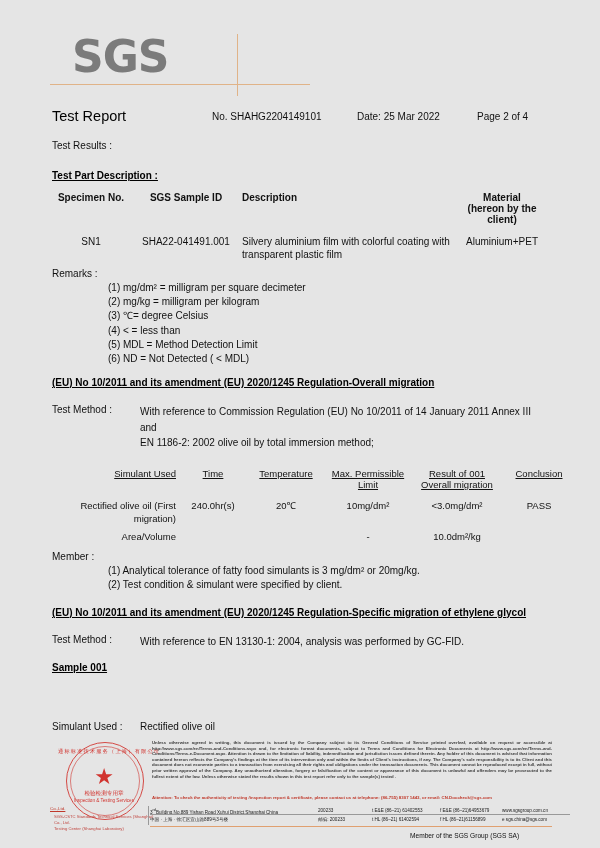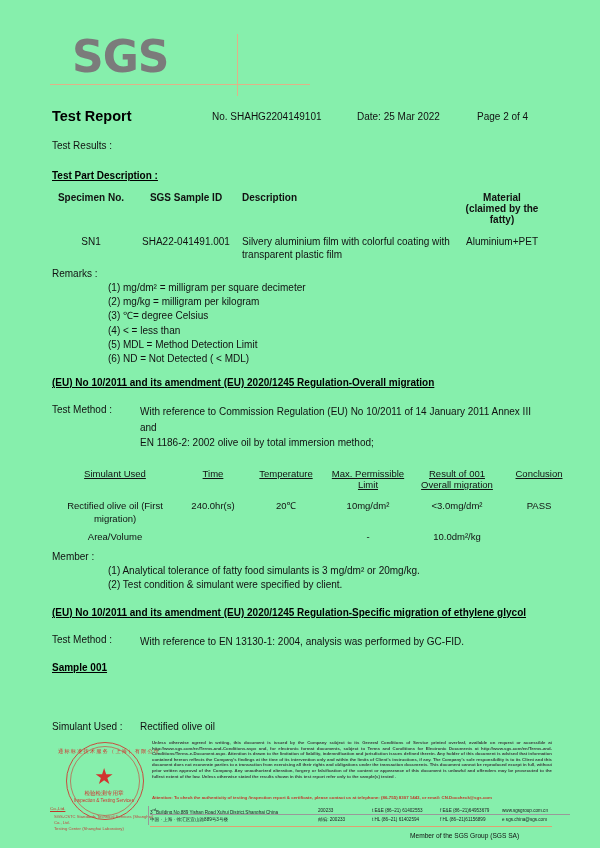--- a/index.html
+++ b/index.html
@@ -4,21 +4,21 @@
 <style>
   html, body {
     margin: 0;
     padding: 0;
     background: #ffffff;
   }
   .page {
     position: relative;
     width: 600px;
     height: 848px;
-    background: #86efac;
+    background: #e5e5e5;
     font-family: "Liberation Sans", sans-serif;
     color: #111111;
     overflow: hidden;
     box-sizing: border-box;
   }
 
   
   .logo-area {
     position: absolute;
     left: 72px;
@@ -57,21 +57,21 @@
     left: 52px;
     top: 108px;
     width: 500px;
     height: 22px;
   }
   .report-title {
     position: absolute;
     left: 0;
     top: 0;
     font-size: 14.5px;
-    font-weight: bold;
+    font-weight: normal;
     color: #000;
   }
   .report-no {
     position: absolute;
     left: 160px;
     top: 3px;
     font-size: 10px;
   }
   .report-date {
     position: absolute;
@@ -181,21 +181,21 @@
     text-decoration: underline;
     display: inline-block;
   }
   .res-table td {
     vertical-align: top;
     padding: 8px 2px 0 2px;
     text-align: center;
     line-height: 12.5px;
   }
   .res-table td.first,
-  .res-table th.first { text-align: center; }
+  .res-table th.first { text-align: right; }
   .rc1 { width: 122px; }
   .rc2 { width: 66px; }
   .rc3 { width: 72px; }
   .rc4 { width: 84px; }
   .rc5 { width: 86px; }
   .rc6 { width: 70px; }
   .res-table tr.r2 td { padding-top: 6px; }
 
   
   .notes-label { position: absolute; left: 52px; top: 551px; font-size: 10px; }
@@ -423,21 +423,21 @@
 
   <div class="spec-table">
     <table>
       <thead>
         <tr>
           <th class="col-spec th-center">Specimen No.</th>
           <th class="col-sgsid th-center">SGS Sample ID</th>
           <th class="col-desc th-left">Description</th>
           <th class="col-mat th-center">
             <span>Material</span>
-            <span class="mat-sub">(claimed by the fatty)</span>
+            <span class="mat-sub">(hereon by the client)</span>
           </th>
         </tr>
       </thead>
       <tbody>
         <tr>
           <td class="col-spec">SN1</td>
           <td class="col-sgsid">SHA22-041491.001</td>
           <td class="col-desc">Silvery aluminium film with colorful coating with transparent plastic film</td>
           <td class="col-mat">Aluminium+PET</td>
         </tr>

